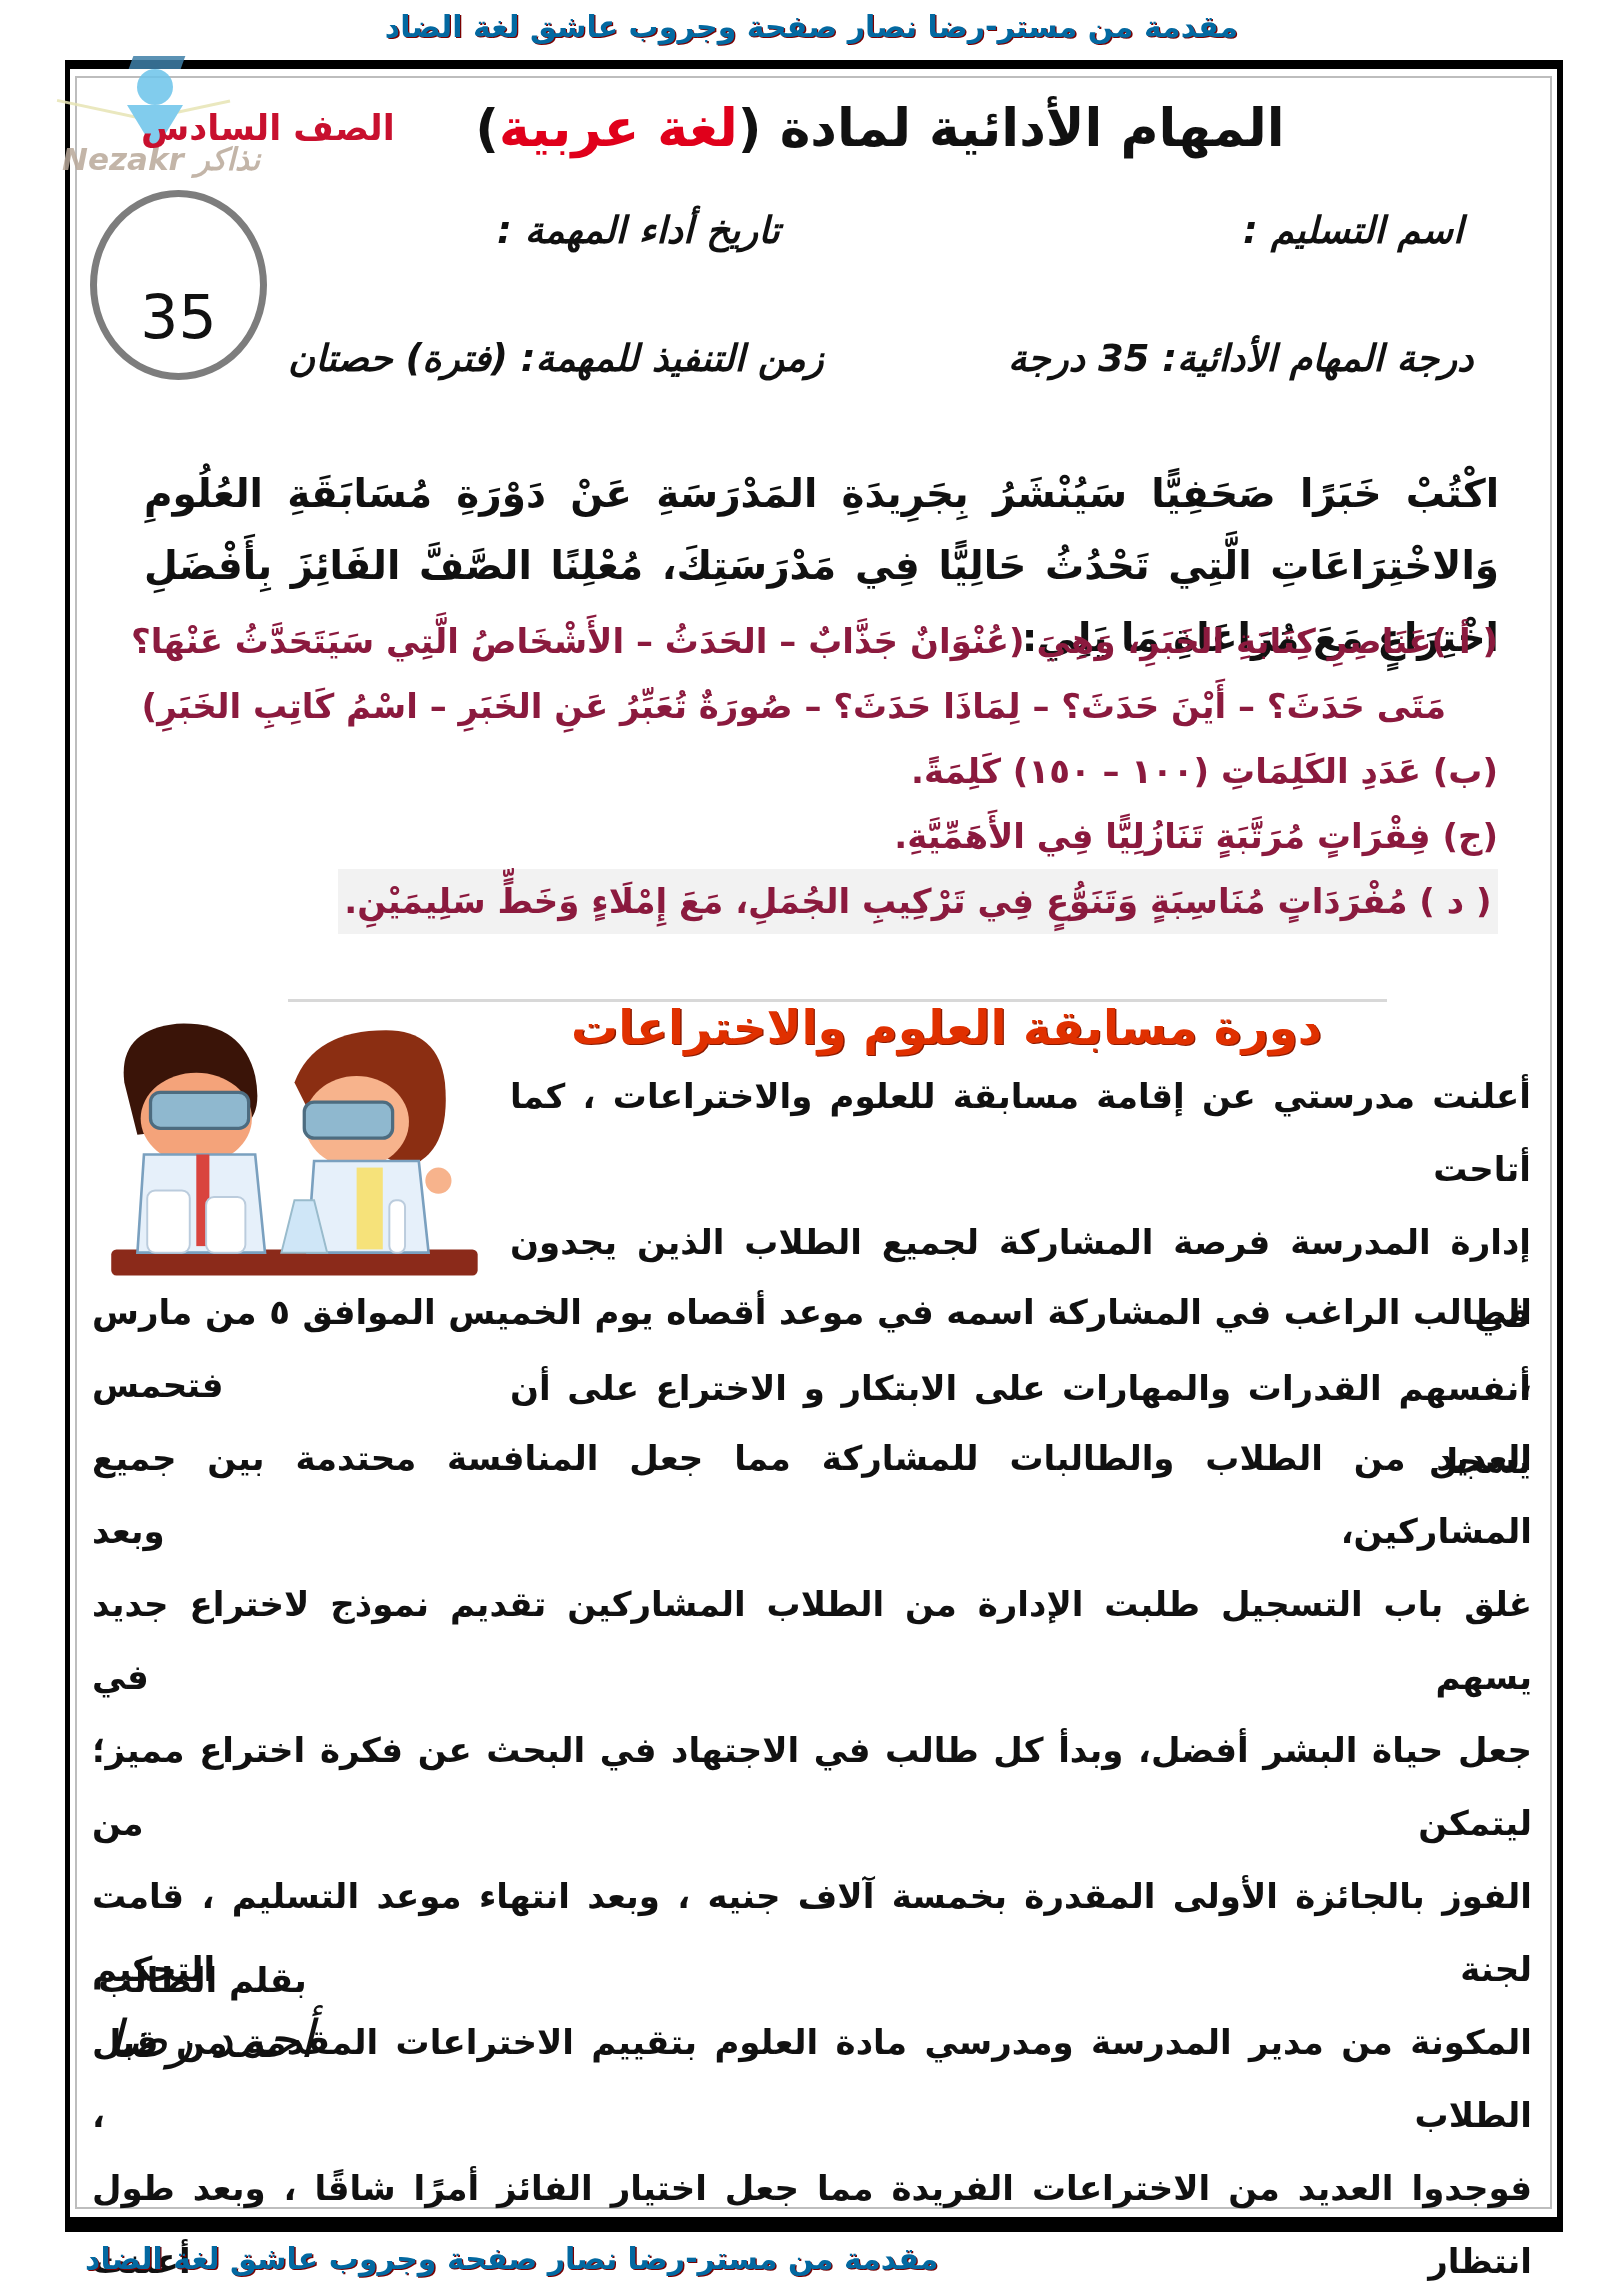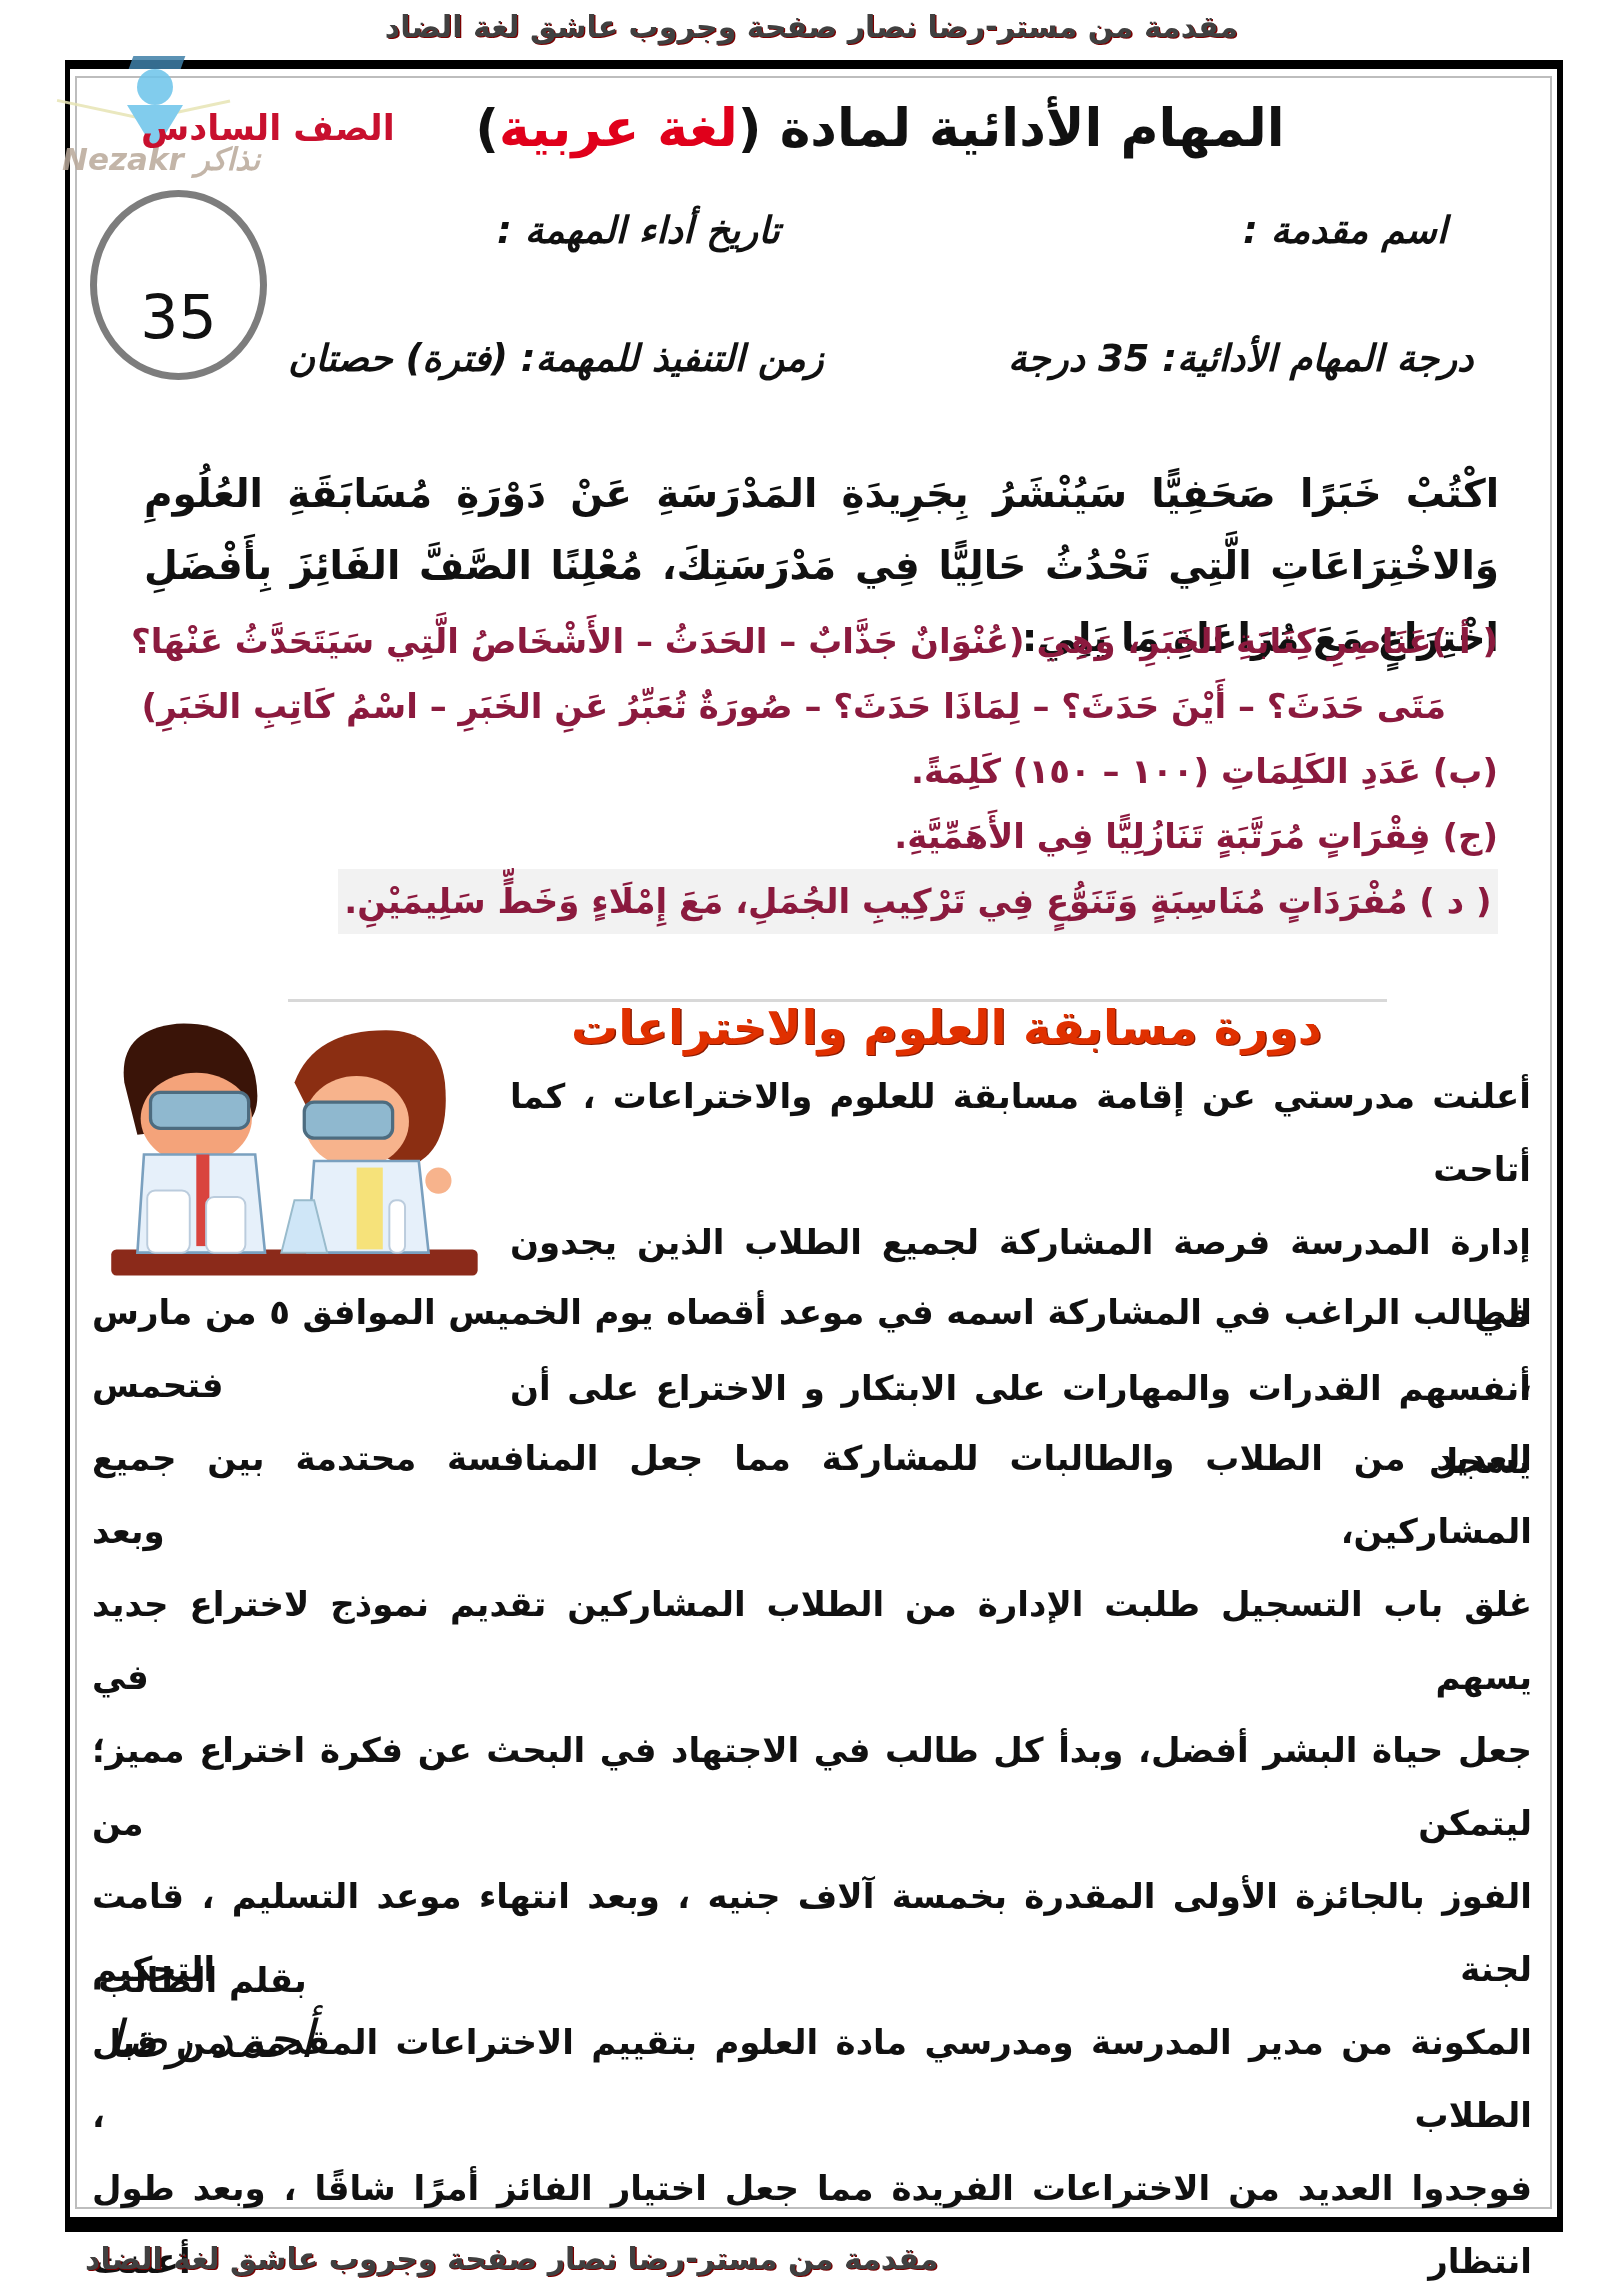--- a/index.html
+++ b/index.html
@@ -1,19 +1,19 @@
 <!DOCTYPE html>
 <html lang="ar" dir="rtl" style="font-size:10.5px"><head>
 <meta charset="utf-8">
 <style>
   html, body { margin:0; padding:0; background:#ffffff; }
   body { width:1623px; height:2295px; position:relative; overflow:hidden;
          font-family:"DejaVu Sans", "Liberation Sans", sans-serif; color:#111; }
 
-  .credit { position:absolute; font-weight:bold; color:#404040; font-size:30px;
+  .credit { position:absolute; font-weight:bold; color:#0369a1; font-size:30px;
             text-shadow:1.3px 1.3px 0 #7a0000; letter-spacing:0; white-space:nowrap; }
   .credit-top { top:9.2px; left:0; width:1623px; text-align:center; }
   .credit-bottom { top:2241px; left:85px; }
 
   .frame { position:absolute; left:65px; top:60px; width:1498px; height:2172px;
            border-top:9.2px solid #000; border-bottom:15.7px solid #000;
            border-left:5.2px solid #000; border-right:6.5px solid #000; box-sizing:border-box; }
   .frame-inner { position:absolute; left:5.2px; top:6.5px; right:5.2px; bottom:7.9px;
                  border:2px solid #bdbdbd; }
 
@@ -90,21 +90,21 @@
 
 <div class="title">
   <span>المهام الأدائية لمادة</span>
   <span>(</span><span class="subject">لغة عربية</span><span>)</span>
 </div>
 
 <div class="score-circle">
   <div class="score-value">35</div>
 </div>
 
-<div class="field f-name">اسم مقدمة :</div>
+<div class="field f-name">اسم التسليم :</div>
 <div class="field f-date">تاريخ أداء المهمة :</div>
 <div class="field f-grade">درجة المهام الأدائية: 35 درجة</div>
 <div class="field f-time">زمن التنفيذ للمهمة: (فترة) حصتان</div>
 
 <div class="instr">اكْتُبْ خَبَرًا صَحَفِيًّا سَيُنْشَرُ بِجَرِيدَةِ المَدْرَسَةِ عَنْ دَوْرَةِ مُسَابَقَةِ العُلُومِ وَالاخْتِرَاعَاتِ الَّتِي تَحْدُثُ حَالِيًّا فِي مَدْرَسَتِكَ، مُعْلِنًا الصَّفَّ الفَائِزَ بِأَفْضَلِ اخْتِرَاعٍ مَعَ مُرَاعَاةِ مَا يَلِي:</div>
 
 <div class="criteria">
   <div>( أ )عَنَاصِرِ كِتَابَةِ الخَبَرِ، وَهِيَ (عُنْوَانٌ جَذَّابٌ – الحَدَثُ – الأَشْخَاصُ الَّتِي سَيَتَحَدَّثُ عَنْهَا؟</div>
   <div class="indent">مَتَى حَدَثَ؟ – أَيْنَ حَدَثَ؟ – لِمَاذَا حَدَثَ؟ – صُورَةٌ تُعَبِّرُ عَنِ الخَبَرِ – اسْمُ كَاتِبِ الخَبَرِ)</div>
   <div>(ب) عَدَدِ الكَلِمَاتِ (١٠٠ – ١٥٠) كَلِمَةً.</div>

